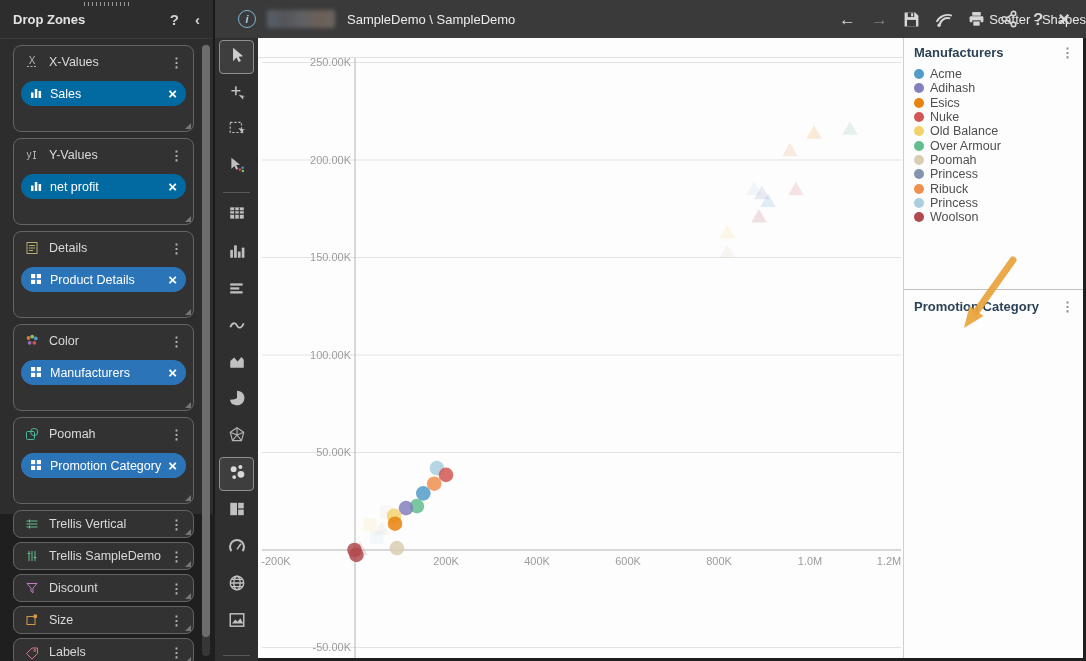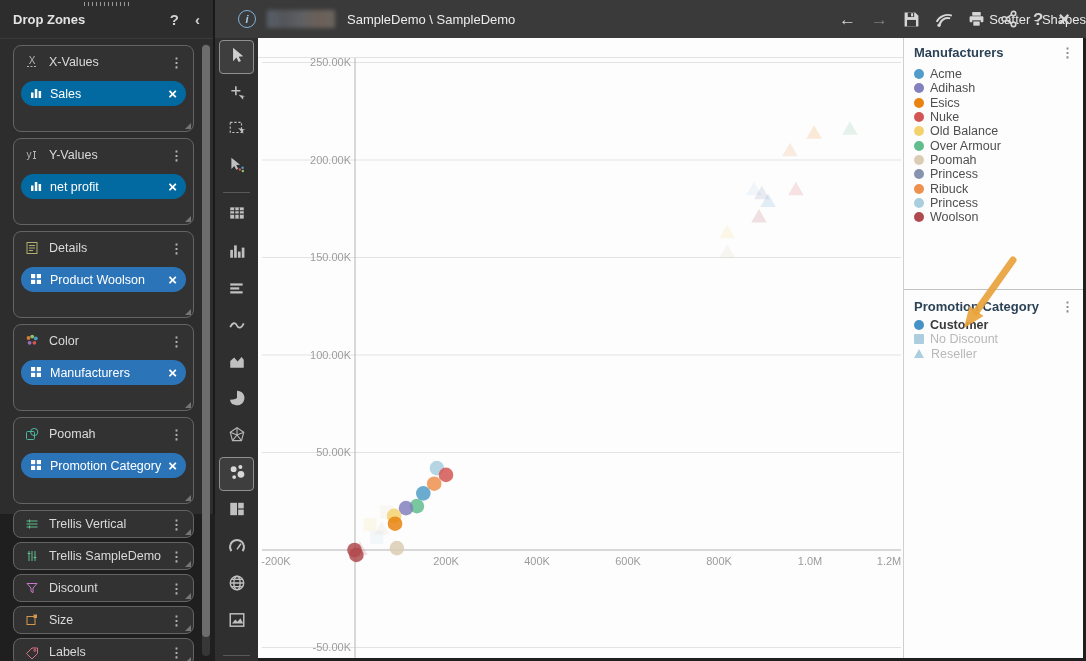--- a/index.html
+++ b/index.html
@@ -150,21 +150,21 @@
      <span class="dz-label">Details</span>
      <span class="kebab">⋮</span>
         </div>
         <div class="chip dimension">
       <span><svg class="chip-ic" viewBox="0 0 12 12">
               <rect x="1" y="1" width="4.2" height="4.2" fill="#fff"></rect>
               <rect x="6.8" y="1" width="4.2" height="4.2" fill="#fff"></rect>
               <rect x="1" y="6.8" width="4.2" height="4.2" fill="#fff"></rect>
               <rect x="6.8" y="6.8" width="4.2" height="4.2" fill="#fff"></rect>
             </svg></span>
-      <span class="chip-label">Product Woolson</span>
+      <span class="chip-label">Product Details</span>
       <span class="chip-x">×</span>
         </div>
         <span class="notch"></span>
       </div>
       <div class="dz-card expanded">
         <div class="dz-head">
      <span class="dz-ic">
             <svg width="16" height="16" viewBox="0 0 16 16">
               <circle cx="4.5" cy="5" r="1.9" fill="#DA7A3A"></circle>
               <circle cx="8.2" cy="3.6" r="1.9" fill="#8BC46A"></circle>
@@ -529,31 +529,17 @@
     <span>Princess</span>
       </li>
       <li class="lg-item">
         <span class="sw" style="background:#B04A4E"></span>
     <span>Woolson</span>
       </li>
     </ul>
   <div class="lg-divider"></div>
   <span class="lg-title" style="top:261px">Promotion Category</span>
   <span class="lg-kebab" style="top:262px">⋮</span>
-  <ul class="lg-items" id="pr-items" style="top:280px">
-      <li class="lg-item strong">
-        <span class="sw " style="background:#4593C6"></span>
-        <span>Customer</span>
-      </li>
-      <li class="lg-item inactive">
-        <span class="sw square" style="background:#ACCEDF"></span>
-        <span>No Discount</span>
-      </li>
-      <li class="lg-item inactive">
-        <span class="sw triangle" style="border-bottom-color:#ACCEDF;margin-right:7px"></span>
-        <span>Reseller</span>
-      </li>
-    </ul>
   <svg id="arrow-overlay" width="180" height="620">
     <path d="M109 222 L72 274" stroke="#E9A43C" stroke-width="7" stroke-linecap="round" opacity="0.92"></path>
     <polygon points="60,290 79.5,278 65.5,268" fill="#E9A43C" opacity="0.92"></polygon>
   </svg>
 </div>
 
 </body></html>

